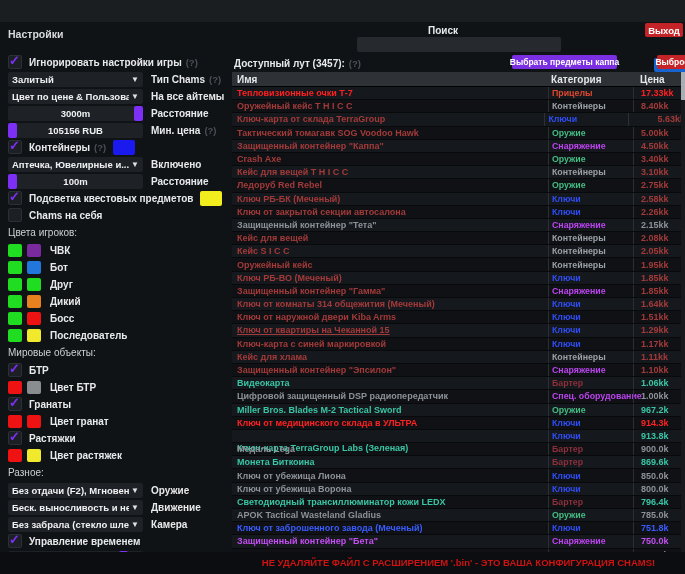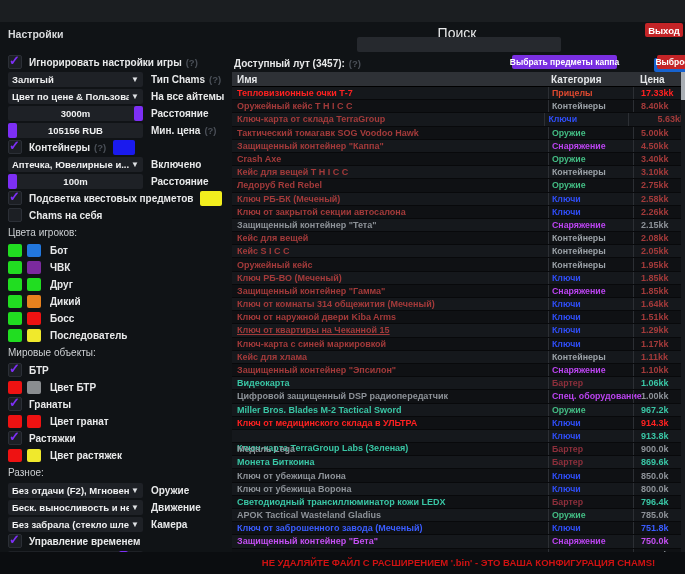--- a/index.html
+++ b/index.html
@@ -20,21 +20,21 @@
   .dropdown::after{content:"▼";color:#dfe1e4;font-size:8px;margin-left:2px;flex:none;}
   .slider{width:135px;height:15px;background:#1e2126;border-radius:2px;position:relative;margin-right:8px;flex:none;}
   .slider .sval{position:absolute;inset:0;text-align:center;line-height:15px;color:#f0f1f2;font-size:9.5px;font-weight:700;}
   .slider .handle{position:absolute;top:0;width:9px;height:15px;background:#7d2ff5;border-radius:2px;}
   .swatch{width:22px;height:15px;border-radius:2px;margin-left:7px;flex:none;}
   .cpair{display:flex;align-items:center;height:14px;margin-bottom:3px;}
   .cpair .sw{width:14px;height:13px;border-radius:2px;margin-right:5px;flex:none;}
   .cpair .sw2{margin-right:9px;}
 
   
-  .search-label{position:absolute;left:357px;top:25px;width:200px;text-align:center;color:#e8e9ea;font-size:14px;font-weight:400;}
+  .search-label{position:absolute;left:343px;top:25px;width:200px;text-align:center;color:#e8e9ea;font-size:10px;font-weight:700;}
   .search-input{position:absolute;left:357px;top:37px;width:200px;height:13px;background:#26292e;border-radius:2px;border:none;}
   .btn{position:absolute;display:flex;align-items:center;justify-content:center;color:#fff;font-weight:700;border-radius:2px;cursor:default;white-space:nowrap;}
   .btn-exit{left:645px;top:23px;width:38px;height:14px;background:#c42427;font-size:9.5px;}
   .btn-ru{left:654px;top:58px;width:50px;height:14px;background:#1763cf;font-size:9.5px;}
   .loot-head{position:absolute;left:234px;top:56px;height:14px;display:flex;align-items:center;}
   .loot-title{color:#e8e9ea;font-size:10px;font-weight:700;}
   .btn-kappa{left:512px;top:55px;width:105px;height:14px;background:#7a2fe2;font-size:8.5px;}
   .btn-dump{left:657px;top:55px;width:62px;height:14px;background:#c42427;font-size:8.5px;}
 
   
@@ -133,27 +133,27 @@
 
   <div class="row">
     <span class="checkbox"></span>
     <span class="lbl">Chams на себя</span>
   </div>
 
   <div class="sec">Цвета игроков:</div>
   <div id="player-colors-list">
       <div class="cpair">
         <span class="sw" style="background: rgb(33, 221, 33);"></span>
+        <span class="sw sw2" style="background: rgb(123, 42, 158);"></span>
+        <span class="lbl">ЧВК</span>
+      </div>
+      <div class="cpair">
+        <span class="sw" style="background: rgb(33, 221, 33);"></span>
         <span class="sw sw2" style="background: rgb(34, 119, 221);"></span>
         <span class="lbl">Бот</span>
-      </div>
-      <div class="cpair">
-        <span class="sw" style="background: rgb(33, 221, 33);"></span>
-        <span class="sw sw2" style="background: rgb(123, 42, 158);"></span>
-        <span class="lbl">ЧВК</span>
       </div>
       <div class="cpair">
         <span class="sw" style="background: rgb(33, 221, 33);"></span>
         <span class="sw sw2" style="background: rgb(33, 221, 33);"></span>
         <span class="lbl">Друг</span>
       </div>
       <div class="cpair">
         <span class="sw" style="background: rgb(33, 221, 33);"></span>
         <span class="sw sw2" style="background: rgb(232, 130, 30);"></span>
         <span class="lbl">Дикий</span>

